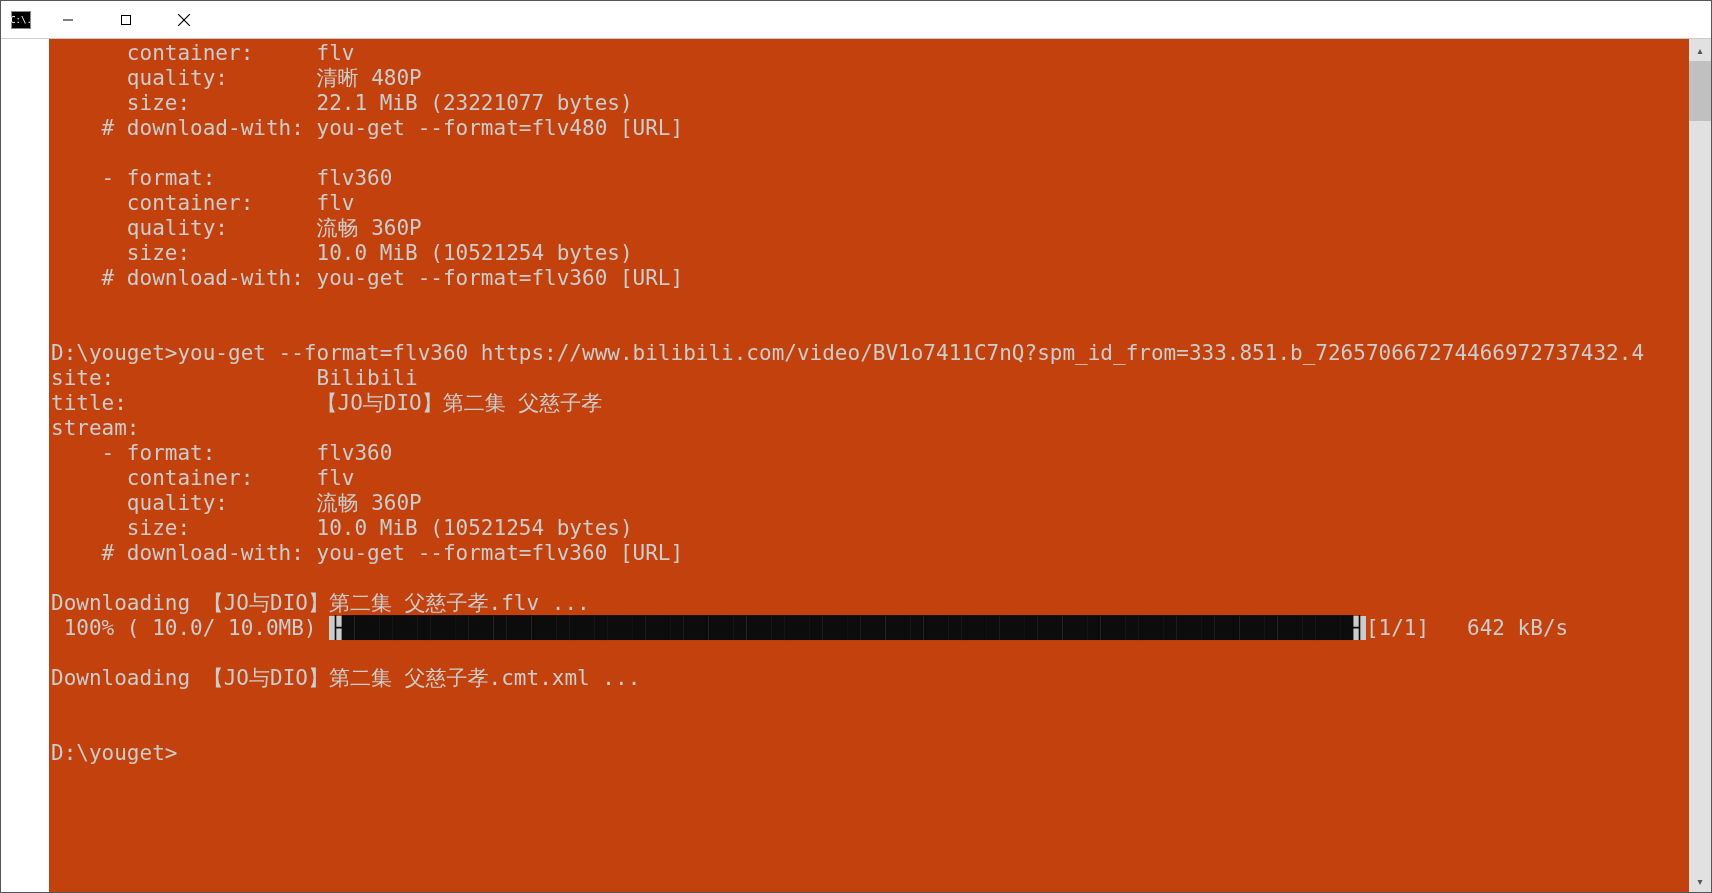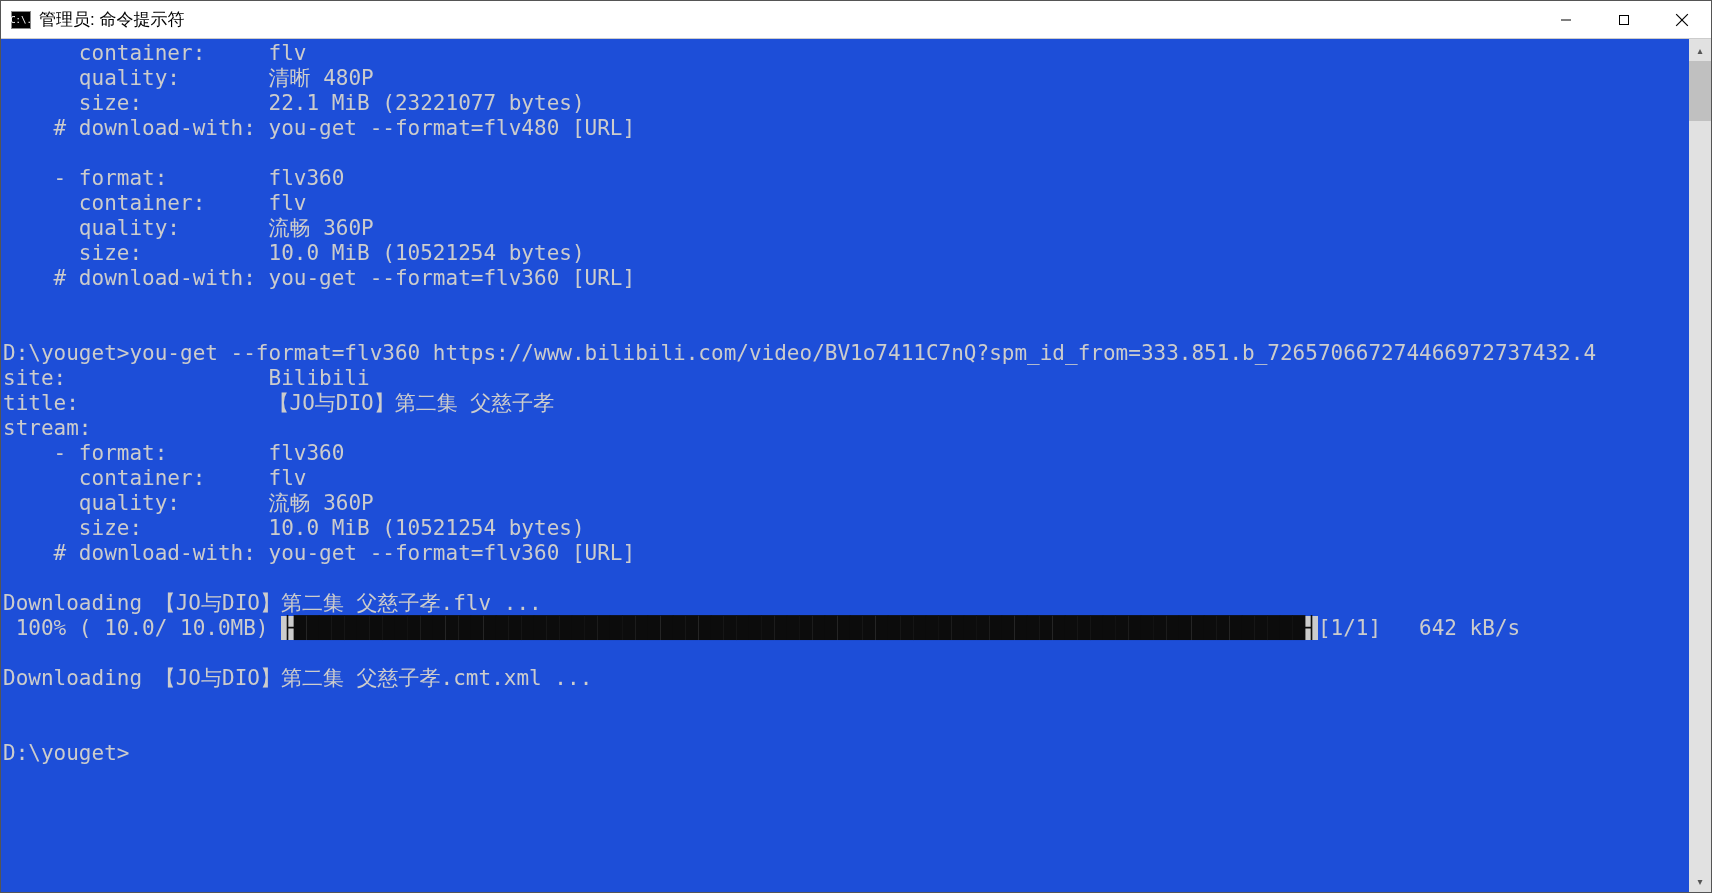--- a/index.html
+++ b/index.html
@@ -50,22 +50,23 @@
     align-items: center;
     justify-content: center;
     color: #000;
   }
   .win-btn svg { width: 12px; height: 12px; stroke: #000; stroke-width: 1; fill: none; }
   .win-btn.close svg { width: 14px; height: 14px; }
 
   .term-wrap {
     flex: 1;
     display: flex;
-    background: #1d4ed8;
+    background: #c2410c;
     overflow: hidden;
+    margin-left: 48px;
   }
   .term {
     flex: 1;
     color: #ccc;
     font-family: "NSimSun","SimSun","Consolas",monospace;
     font-size: 21px;
     line-height: 25px;
     white-space: pre;
     padding: 2px 0 0 2px;
     overflow: hidden;
@@ -98,21 +99,20 @@
   .invblock {
     background: #ccc;
     color: #0c0c0c;
   }
 </style>
 </head>
 <body>
 
 <div class="titlebar">
   <div class="titlebar-icon">C:\.</div>
-  <div class="titlebar-title">管理员: 命令提示符</div>
   <div class="win-controls">
     <div class="win-btn">
       <svg viewBox="0 0 12 12">
           <line x1="1" y1="6" x2="11" y2="6"></line>
         </svg>
     </div>
     <div class="win-btn">
       <svg viewBox="0 0 12 12">
           <rect x="1.5" y="1.5" width="9" height="9"></rect>
         </svg>

